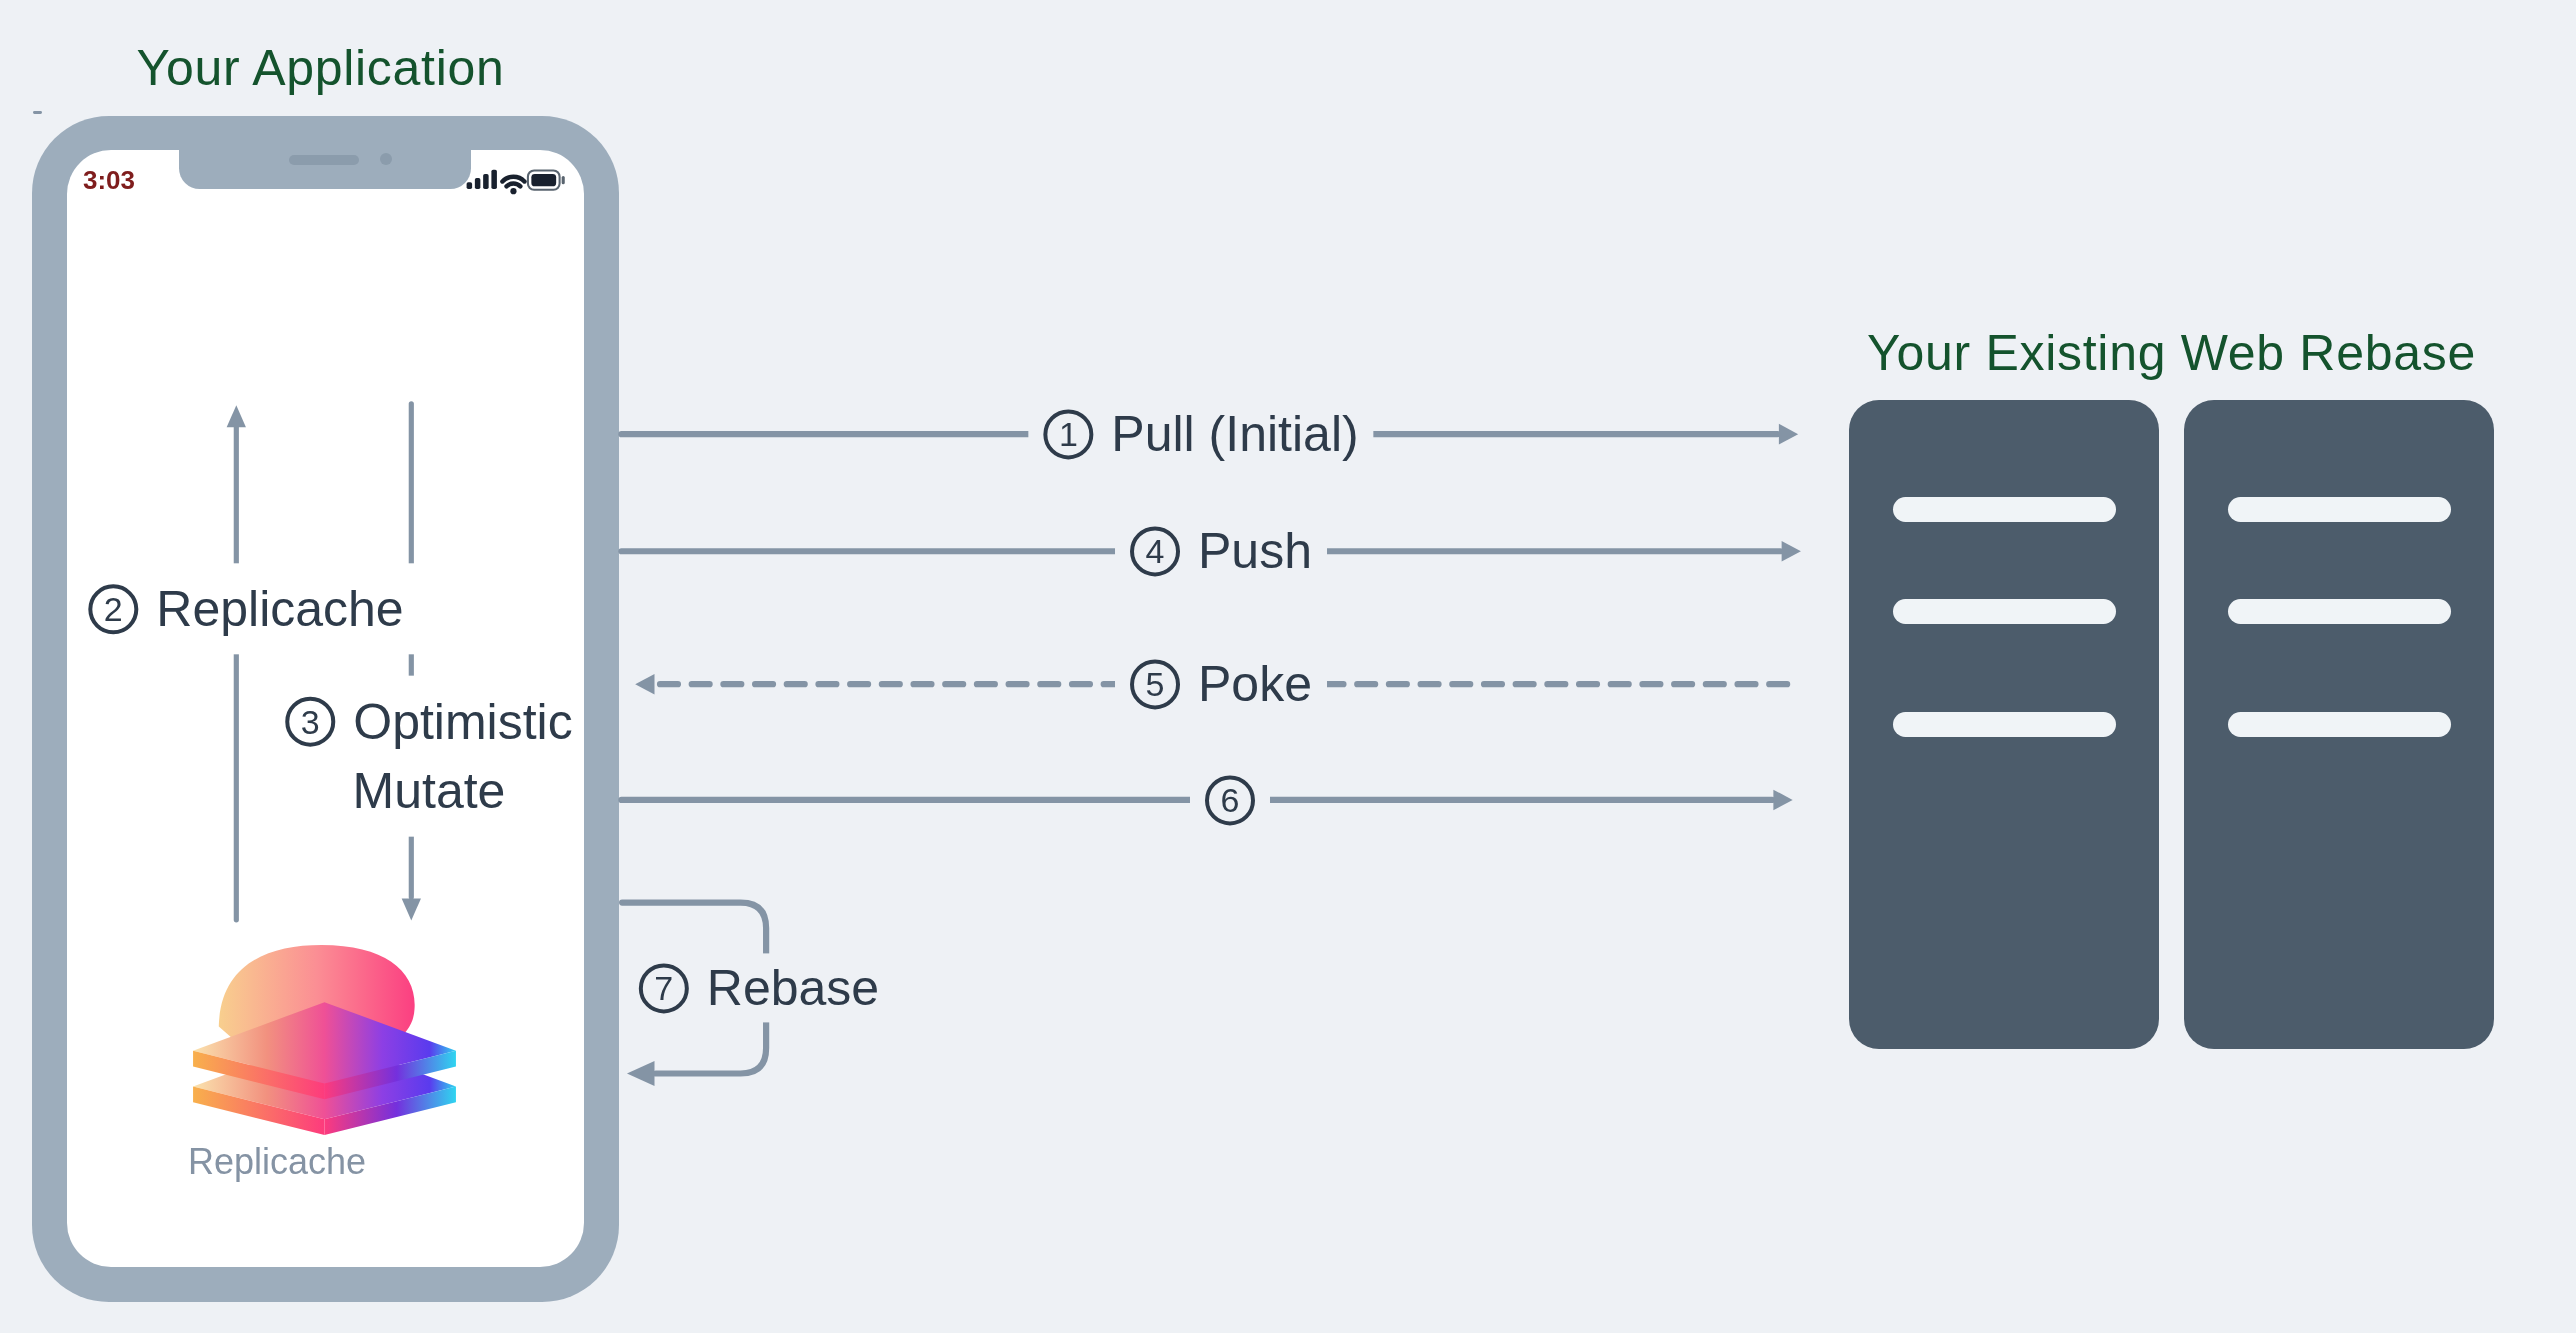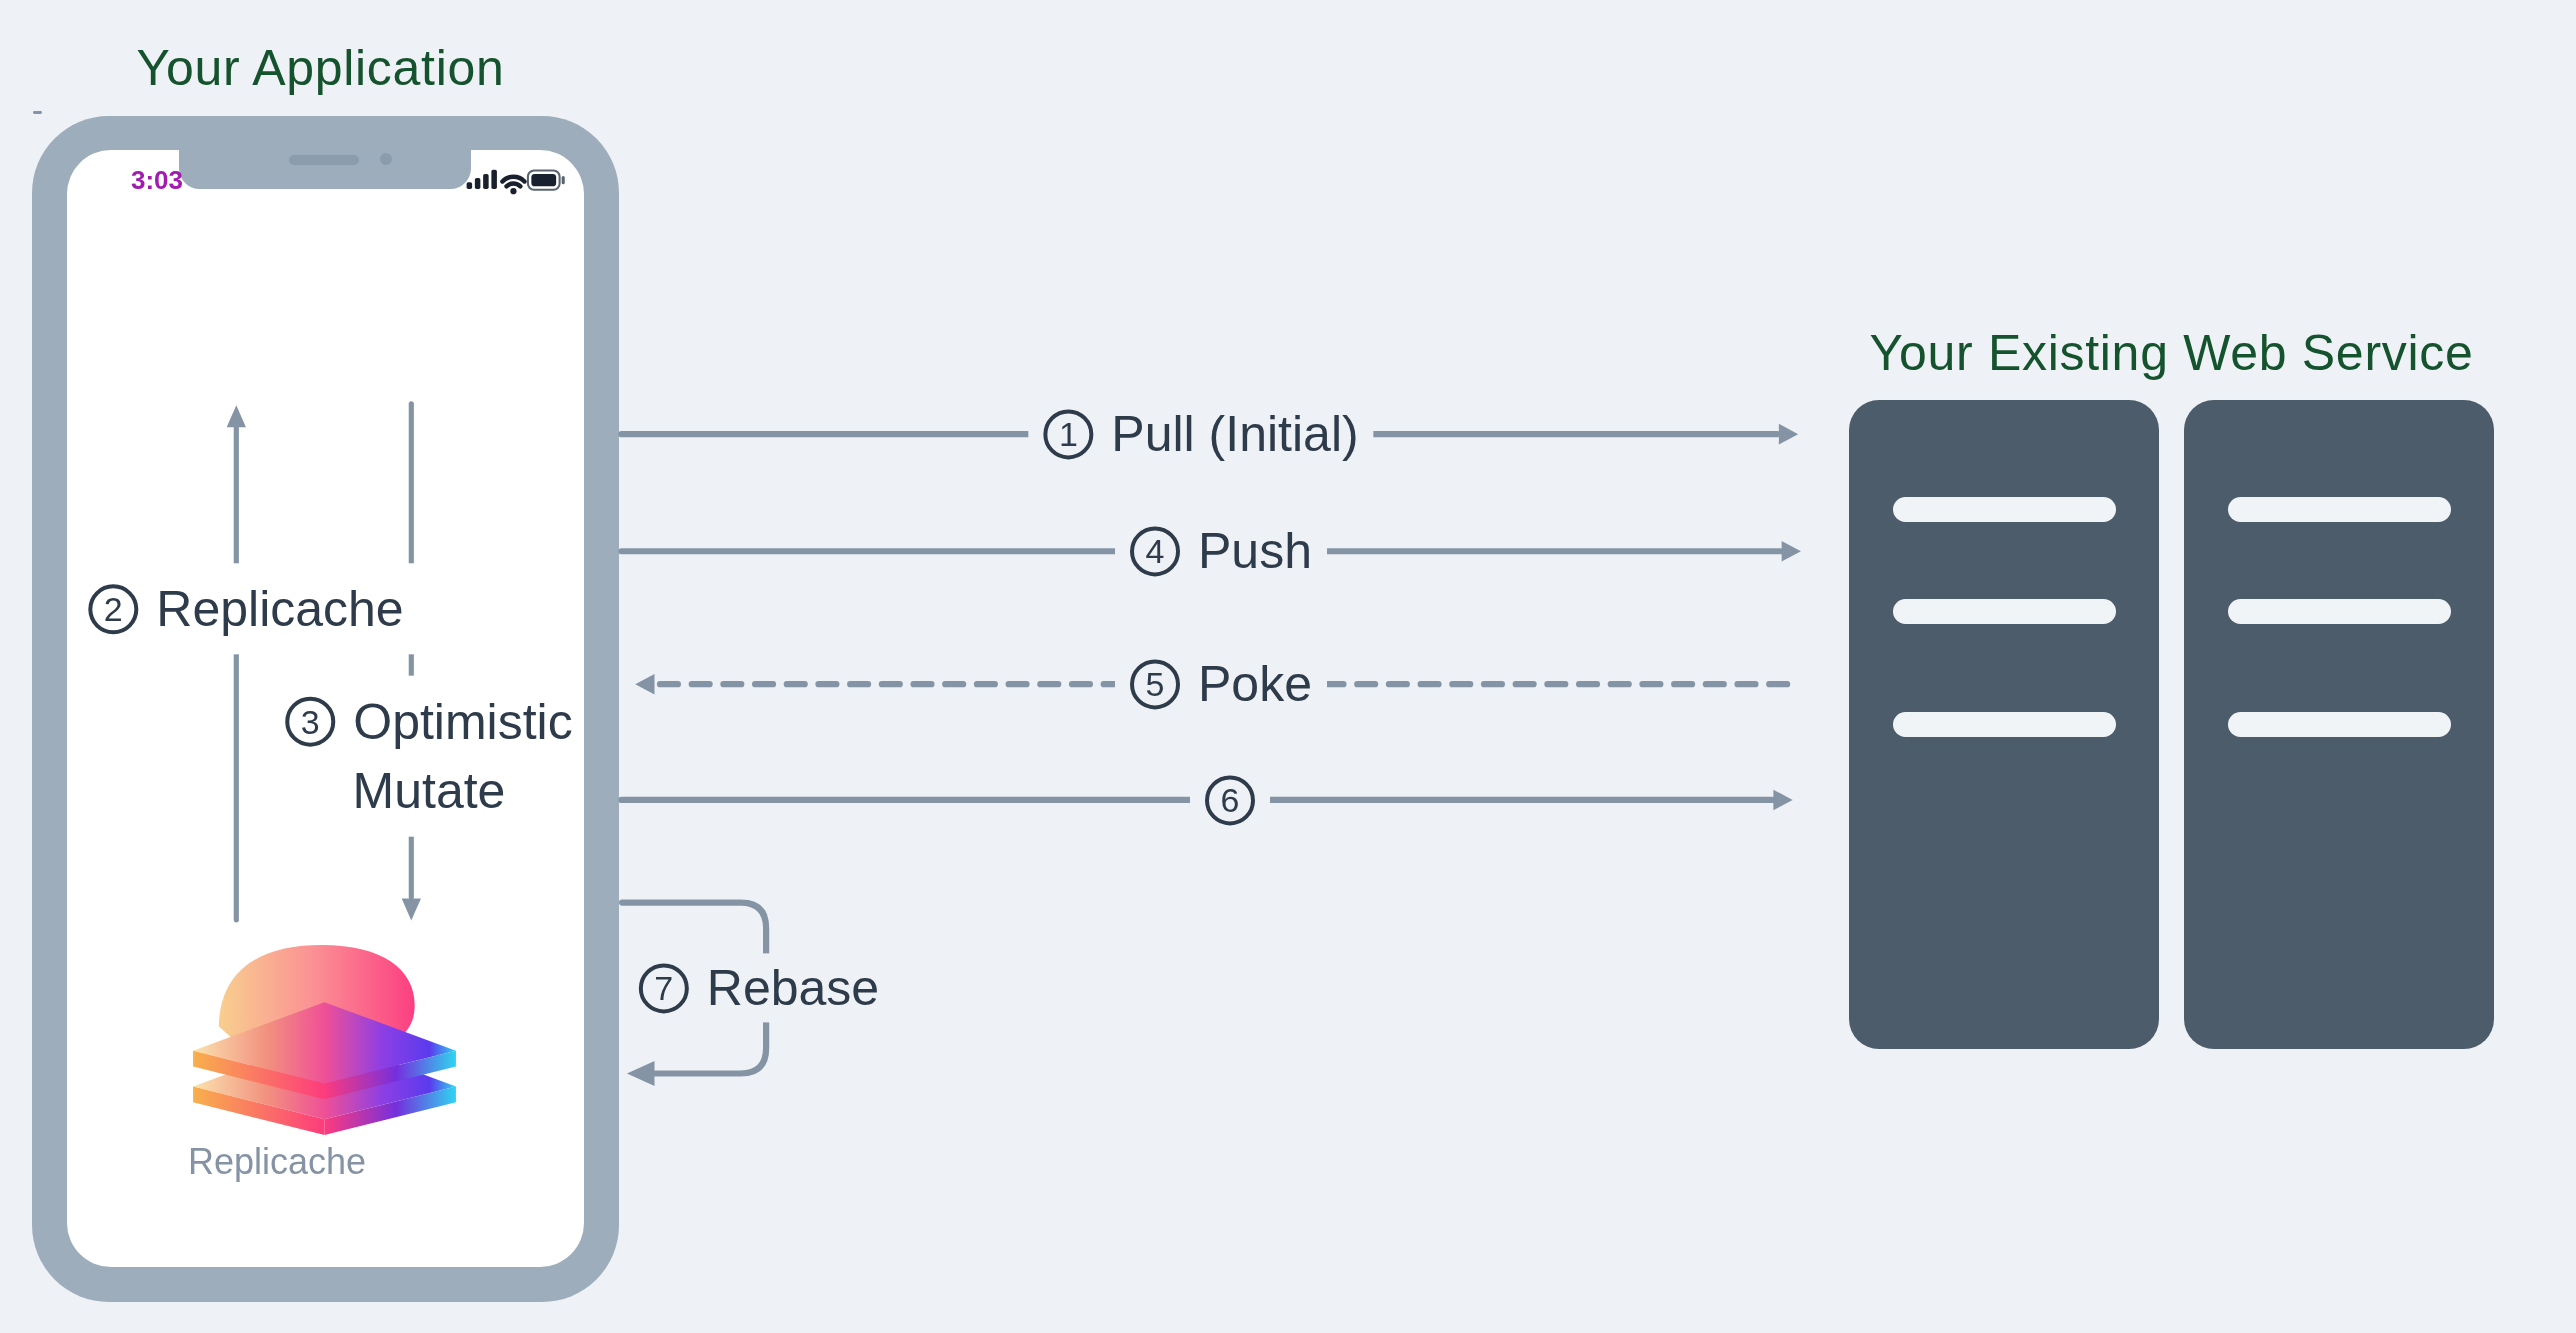--- a/index.html
+++ b/index.html
@@ -31,22 +31,22 @@
   }
   .speaker{
     position:absolute;left:110px;top:4.8px;width:70px;height:10.3px;
     background:#8b9cac;border-radius:5.5px;
   }
   .camera{
     position:absolute;left:201px;top:2.8px;width:12.4px;height:12.4px;
     background:#8b9cac;border-radius:50%;
   }
   .status-time{
-    position:absolute;left:16px;top:14.5px;width:100px;text-align:right;
-    font-size:26px;font-weight:700;color:#a21caf;
+    position:absolute;left:16px;top:14.5px;width:100px;text-align:left;
+    font-size:26px;font-weight:700;color:#7f1d1d;
   }
   .framework-box{
     position:absolute;left:52px;top:181px;width:409px;height:65px;
     background:#ffffff;border:2.1px solid #c9d3dd;
     display:flex;align-items:center;justify-content:center;
     font-size:33px;color:#34414f;
   }
   .logo-caption{
     position:absolute;left:121px;top:991px;width:276px;text-align:left;
     font-size:36px;color:#8593a4;
@@ -158,21 +158,21 @@
         <path d="M100,47 L192,81 L100,104 L8,81 Z" fill="url(#gt)"></path>
         <path d="M8,81 L100,104 L100,115 L8,92 Z" fill="url(#gl)"></path>
         <path d="M100,104 L192,81 L192,92 L100,115 Z" fill="url(#gr)"></path>
       </g>
     </svg>
 
     <div class="logo-caption">Replicache</div>
   </div>
 </div>
 
-<div class="section-title" style="left:1827px;top:324px;width:689px;">Your Existing Web Service</div>
+<div class="section-title" style="left:1827px;top:324px;width:689px;">Your Existing Web Rebase</div>
 
 <div class="rack server-z" style="left:1849px;">
   <div class="rack-slot" style="top:97px;"></div>
   <div class="rack-slot" style="top:199px;"></div>
   <div class="rack-slot" style="top:312px;"></div>
 </div>
 <div class="rack server-z" style="left:2184px;">
   <div class="rack-slot" style="top:97px;"></div>
   <div class="rack-slot" style="top:199px;"></div>
   <div class="rack-slot" style="top:312px;"></div>

